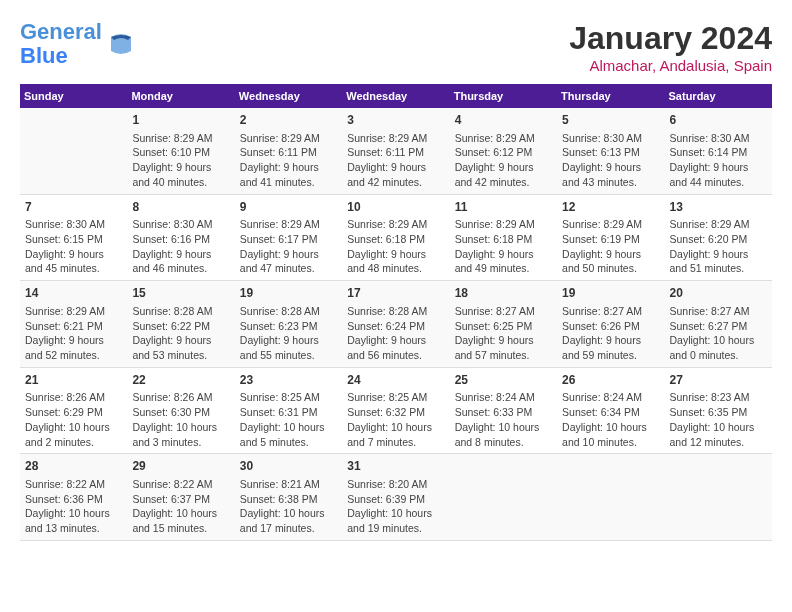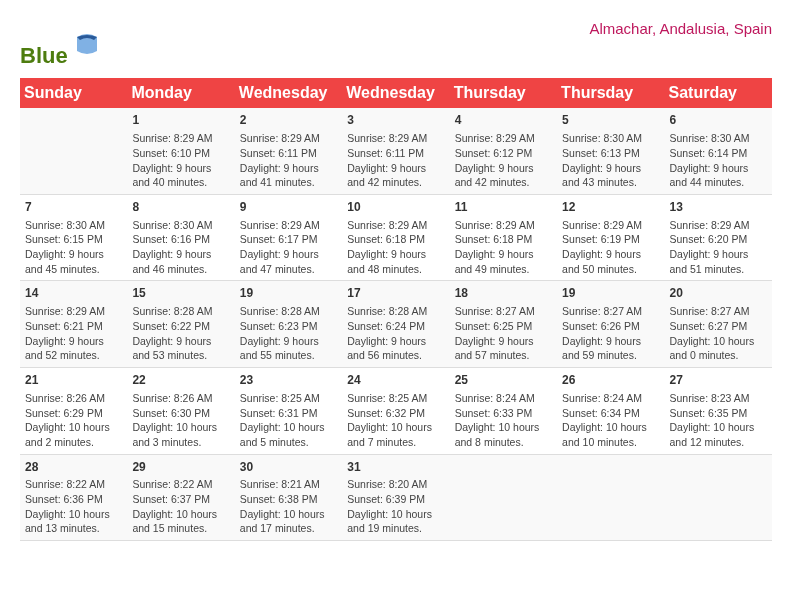--- a/index.html
+++ b/index.html
@@ -45,25 +45,25 @@
     .location-title {
       font-size: 15px;
       color: #be185d;
     }
     table {
       width: 100%;
       border-collapse: collapse;
       font-size: 11px;
     }
     thead tr th {
-      background-color: #ef4444;
+      background-color: #4c1d95;
       color: #fff;
       padding: 6px 4px;
       text-align: left;
-      font-size: 16px;
+      font-size: 11px;
       font-weight: bold;
     }
     tbody tr {
       border-bottom: 1px solid #ddd;
     }
     tbody tr:nth-child(odd) {
       background-color: #f9f9f9;
     }
     tbody tr:nth-child(even) {
       background-color: #fff;
@@ -87,30 +87,31 @@
     }
   </style>
 </head>
 <body>
 
 <div class="header">
   <div class="logo">
     <div>
       <div style="display:flex;align-items:center;">
         <div class="logo-text">
-          <br><span style="color:#4d7c0f;margin-top:40px;">Blue</span>
+          <span>General</span><br><span style="color:#3b82f6;margin-top:40px;">Blue</span>
         </div>
         <svg class="logo-icon" viewBox="0 0 30 30" xmlns="http://www.w3.org/2000/svg">
           <path d="M5 8 Q15 2 25 8 L25 22 Q15 28 5 22 Z" fill="#4a90d9" opacity="0.7"></path>
           <path d="M5 8 Q15 4 25 8 L22 11 Q15 7 8 11 Z" fill="#2a5a99"></path>
         </svg>
       </div>
     </div>
   </div>
   <div class="title-block">
+    <div class="month-title">January 2024</div>
     <div class="location-title">Almachar, Andalusia, Spain</div>
   </div>
 </div>
 
 <table>
   <thead>
     <tr>
     <th>Sunday</th>
         <th>Monday</th>
         <th>Wednesday</th>

